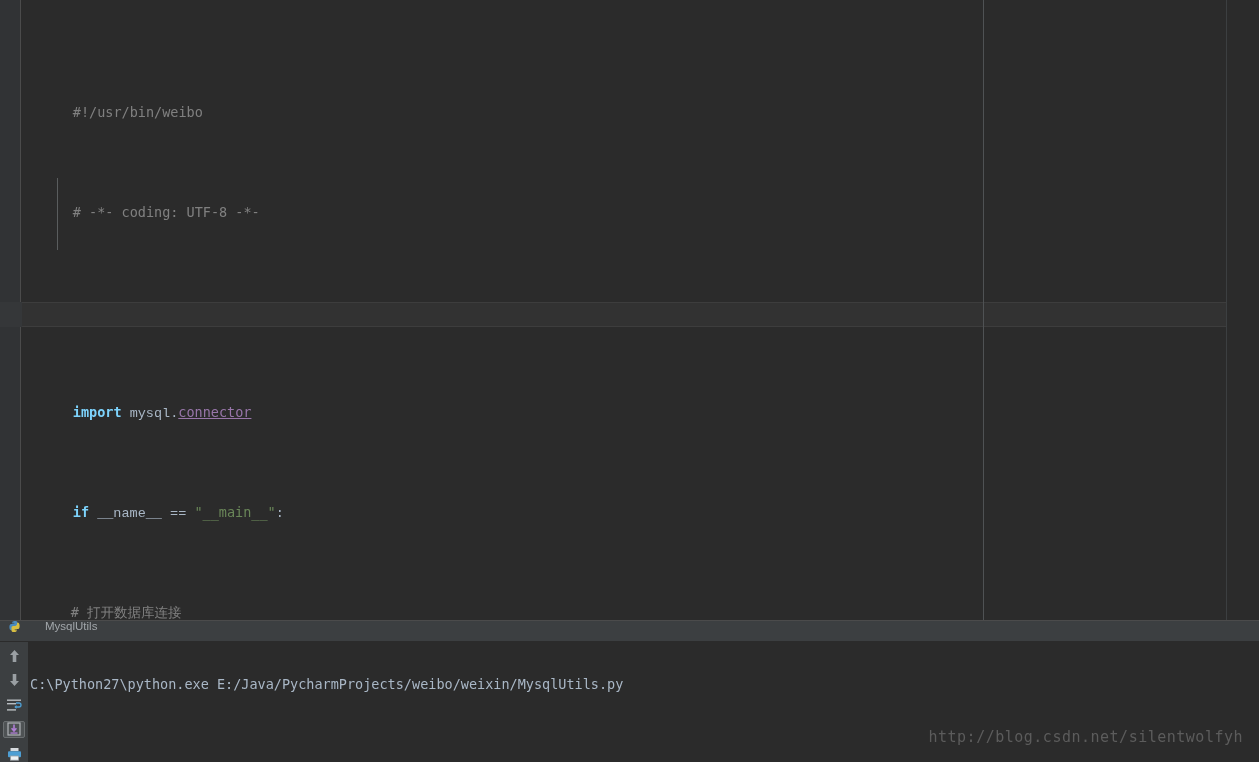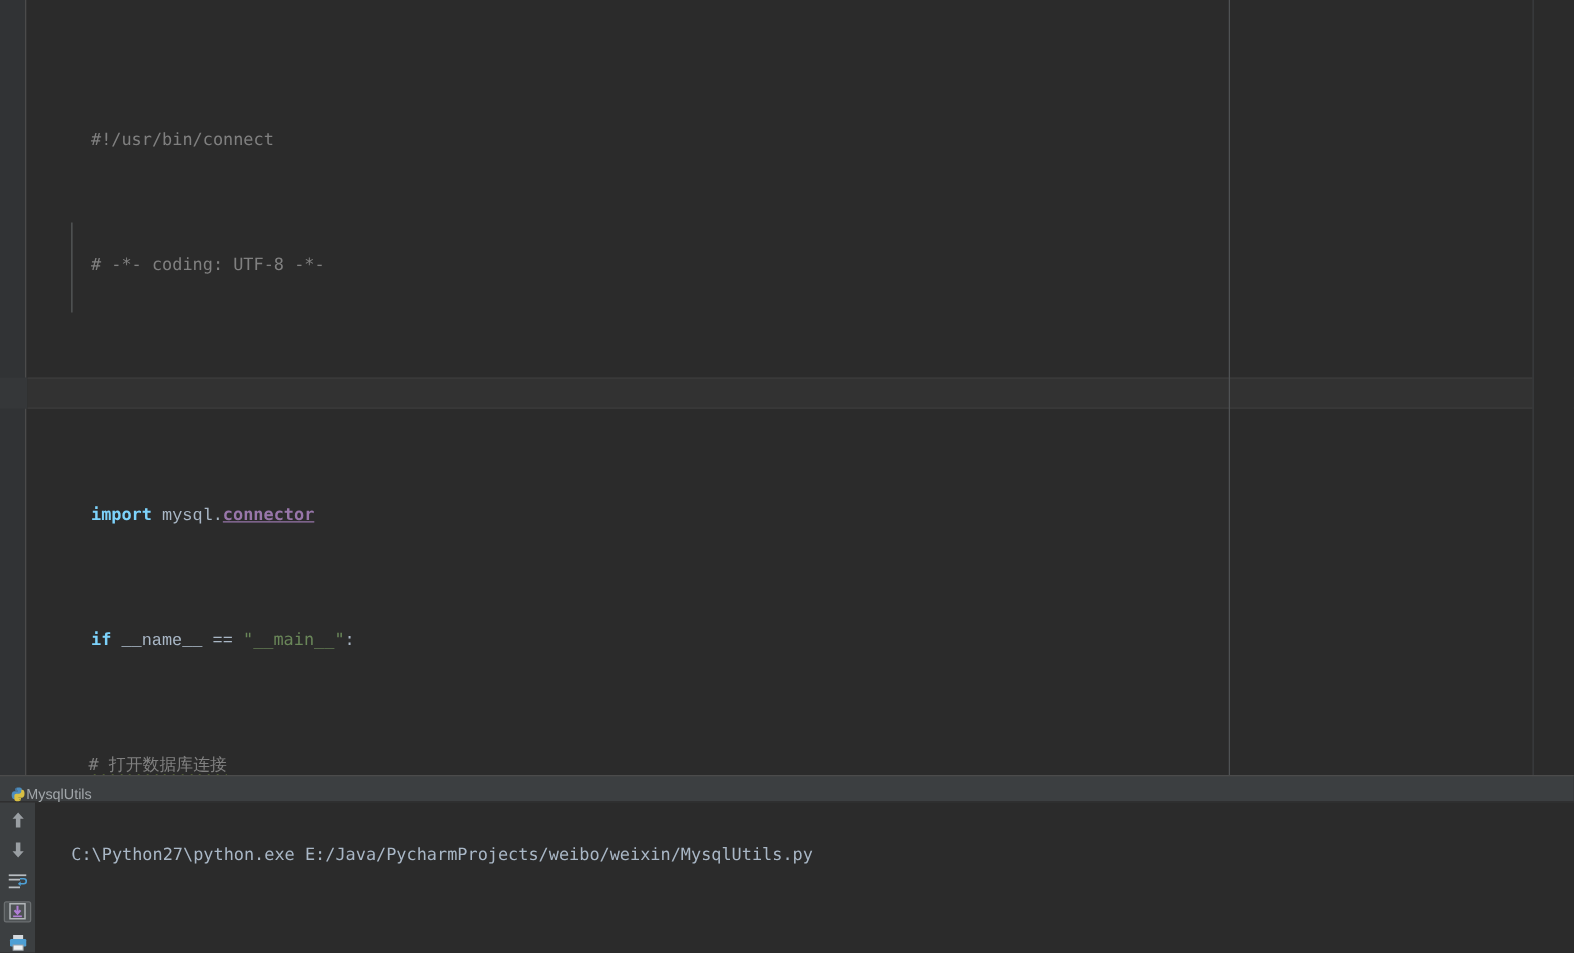--- a/index.html
+++ b/index.html
@@ -61,21 +61,21 @@
   .iguide {
     position: absolute; width: 1px;
     background: #5a5d5e;
   }
 
   
   .cmt  { color: #808080; }
   .kw   { color: #7dd3fc; font-weight: bold; }
   .str  { color: #6a8759; }
   .fn   { color: #a9b7c6; font-family: Liberation Mono, monospace; }
-  .mod  { color: #9876aa; text-decoration: underline; font-weight: bold; }
+  .mod  { color: #9876aa; text-decoration: underline; }
   .kwarg{ color: #be5046; }
   .wavy-g { text-decoration: underline; text-decoration-style: wavy;
             text-decoration-color: #6d8a3a; text-underline-offset: 3px; }
 
   
   .redact {
     display: inline-block; vertical-align: -3px;
     height: 14px; border-radius: 2px;
     background: #454b3c;
     filter: blur(1.6px);
@@ -89,21 +89,21 @@
   }
   #console-tabbar {
     position: absolute; left: 0; top: 0;
     width: 1259px; height: 22px;
     background: #3c3f41;
     border-top: 1px solid #4b4b4b;
     border-bottom: 1px solid #2b2b2b;
     display: flex; align-items: center;
   }
   #tab-mysqlutils {
-    display: flex; align-items: flex-end; gap: 0;
+    display: flex; align-items: flex-start; gap: 24px;
     height: 22px; padding: 0 10px 0 8px;
     font-family: "Liberation Sans", sans-serif;
     font-size: 11.5px; color: #a2a7ab;
   }
   .pyicon { width: 13px; height: 13px; display:block; }
 
   #console-toolbar {
     position: absolute; left: 0; top: 22px;
     width: 28px; height: 120px;
     background: #3c3f41;
@@ -111,21 +111,21 @@
     align-items: center; padding-top: 6px; gap: 8px;
   }
   .tbtn { width: 22px; height: 20px; display:flex; align-items:center; justify-content:center; }
   .tbtn.pressed { background: #4e5254; border: 1px solid #6b6f71; border-radius: 2px; }
 
   #console-out {
     position: absolute; left: 28px; top: 22px;
     width: 1231px; height: 120px;
     color: #a9b7c6;
     font-size: 13.5px; line-height: 25px;
-    padding: 5px 0 0 29px;
+    padding: 5px 0 0 2px;
     white-space: pre;
   }
   #watermark {
     position: absolute; right: 16px; bottom: 16px;
     color: #5c5c5c; font-size: 15px;
     letter-spacing: .5px;
   }
 </style>
 </head>
 <body>
@@ -136,21 +136,21 @@
   <div id="cur-line-gutter"></div>
   <div id="cur-line"></div>
   <div id="margin-guide"></div>
   <div id="right-gutter"></div>
 
   <div class="iguide" style="left:57px; top:178px; height:72px;"></div>
 
   <div id="code">
 
     <div class="ln" style="padding-left:2px;">
-      <span class="cmt">#!/usr/bin/connect</span>
+      <span class="cmt">#!/usr/bin/weibo</span>
     </div>
 
     <div class="ln" style="padding-left:2px;">
       <span class="cmt"># -*- coding: UTF-8 -*-</span>
     </div>
 
     <div class="ln"></div>
 
     <div class="ln" style="padding-left:2px;">
       <span class="kw">import</span><span class="fn"> mysql.</span><span class="mod">connector</span>
@@ -254,13 +254,14 @@
       </svg>
     </div>
   </div>
 
   <div id="console-out">
 <div>C:\Python27\python.exe E:/Java/PycharmProjects/weibo/weixin/MysqlUtils.py</div>
 
 
   </div>
 
+  <div id="watermark">http://blog.csdn.net/silentwolfyh</div>
 </div>
 
 </body></html>

